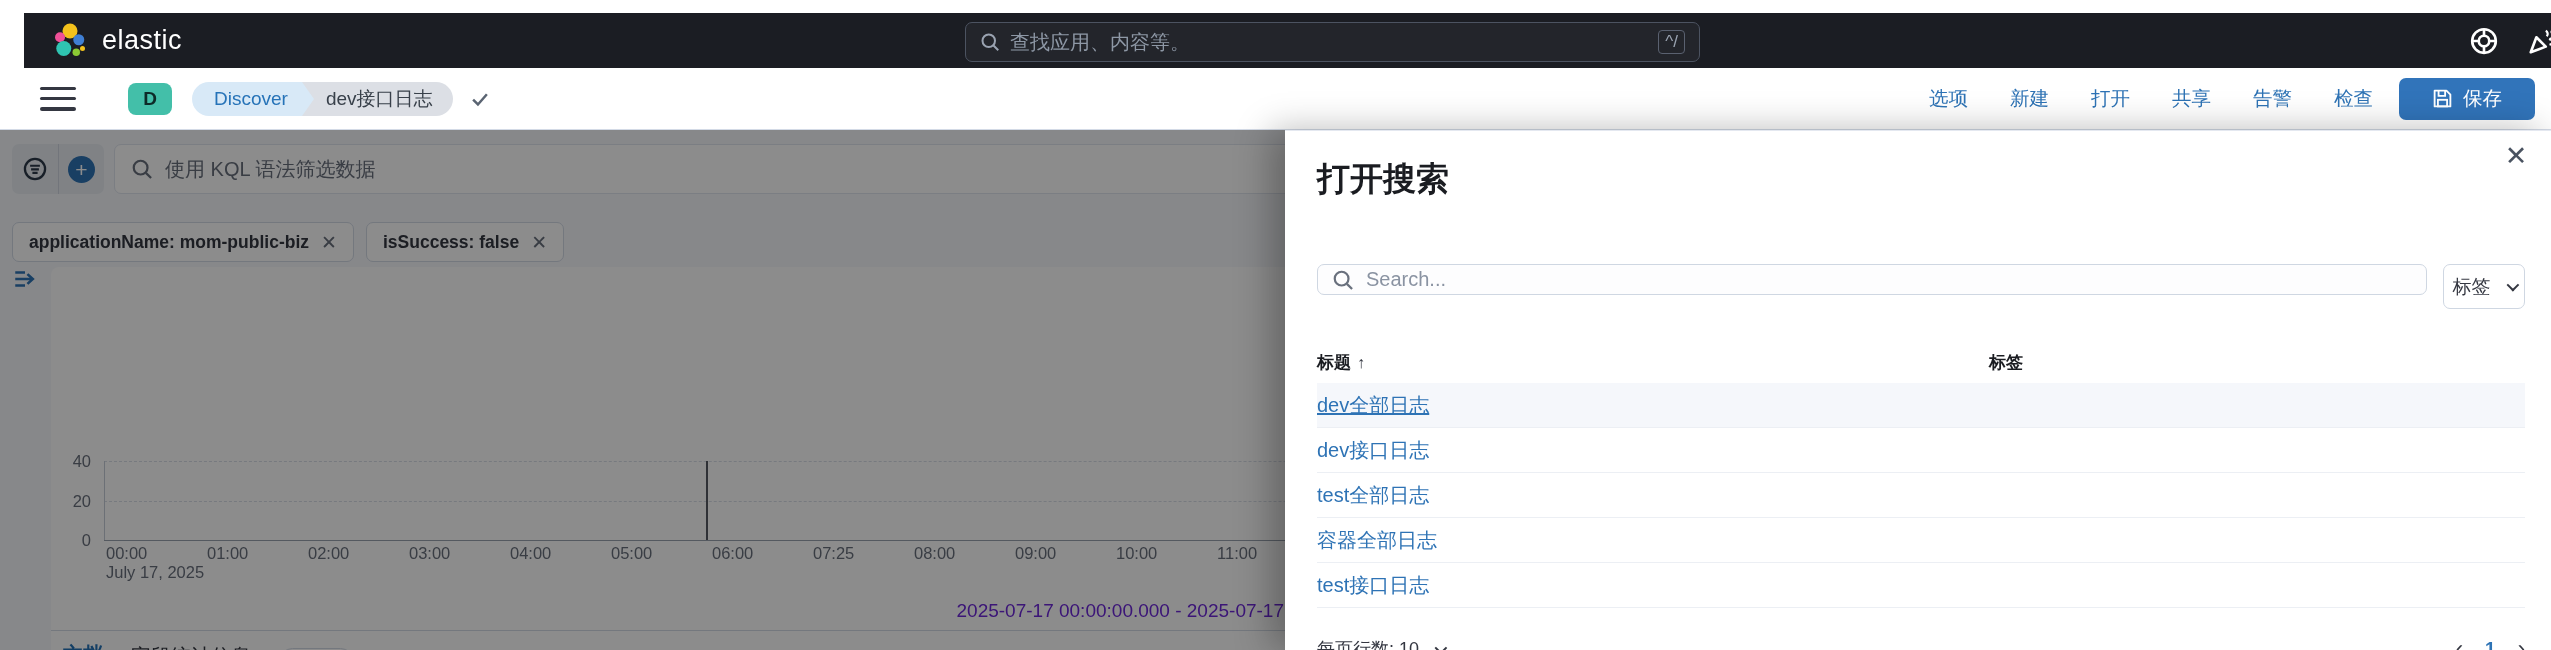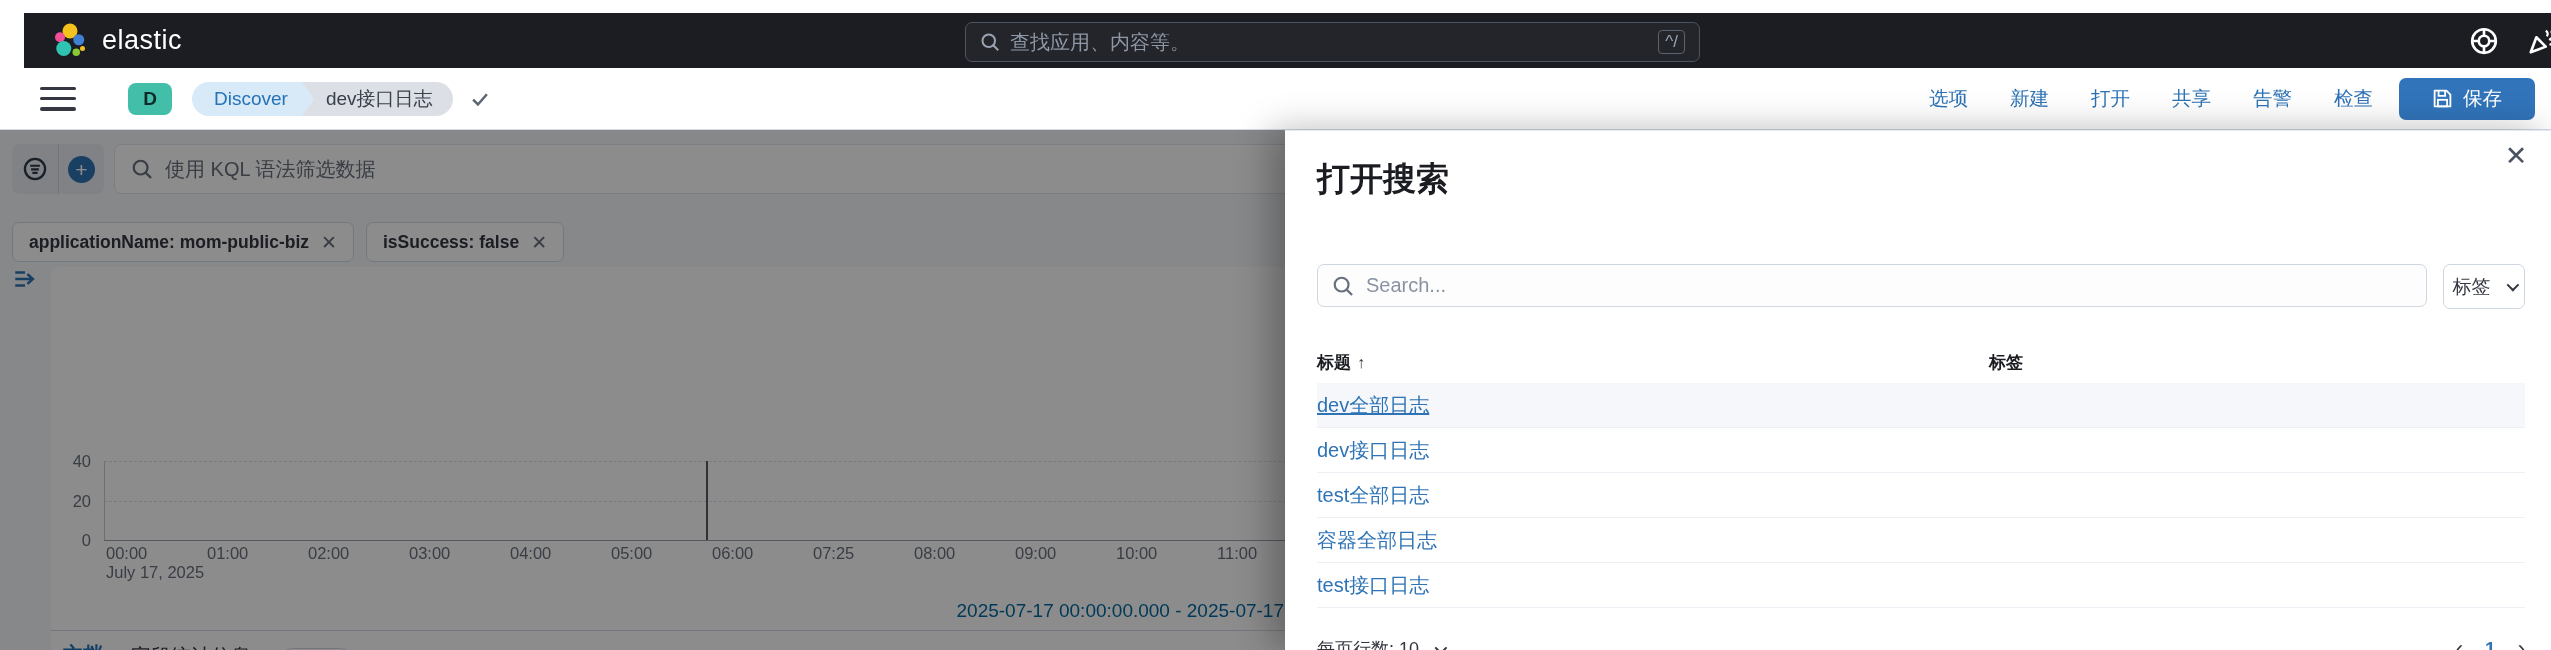--- a/index.html
+++ b/index.html
@@ -54,36 +54,36 @@
   .hits-label{font-size:20px;color:#1a1c21;}
   .reset-link{display:flex;align-items:center;gap:8px;margin-left:24px;color:#2e73b5;font-size:20px;cursor:pointer;}
   .chart{position:absolute;left:0;top:0;width:100%;height:100%;}
   .ylab{position:absolute;width:40px;text-align:right;font-size:16.5px;color:#69707d;transform:translateY(-50%);}
   .gridline{position:absolute;border-top:1.5px dashed #d9dee8;height:0;}
   .baseline{position:absolute;border-top:1.5px solid #9aa2b0;height:0;}
   .yaxisline{position:absolute;width:0;border-left:1.5px solid #c5ccd8;}
   .xtick{position:absolute;font-size:16.5px;color:#69707d;white-space:nowrap;}
   .xcontext{position:absolute;font-size:16.5px;color:#69707d;white-space:nowrap;}
   .vline{position:absolute;width:2px;background:#565a63;}
-  .time-caption{position:absolute;top:333px;left:0;width:1233px;text-align:right;font-size:19px;color:#0369a1;}
+  .time-caption{position:absolute;top:333px;left:0;width:1233px;text-align:right;font-size:19px;color:#6d28d9;}
 
   .panel-divider{position:absolute;left:0;top:363px;width:2500px;border-top:1px solid #d3dae6;}
   .tabs-row{position:absolute;left:12px;top:374px;display:flex;align-items:center;gap:28px;}
   .tab{font-size:20px;color:#343741;cursor:pointer;padding-bottom:10px;}
   .tab.active{color:#2673b8;font-weight:700;border-bottom:3px solid #2673b8;}
   .beta-badge{border:1px solid #d3dae6;border-radius:16px;padding:3px 14px;font-size:15px;font-weight:700;color:#343741;}
   .caret{display:inline-block;width:9px;height:9px;border-right:2px solid #69707d;border-bottom:2px solid #69707d;transform:rotate(45deg) translateY(-2px);margin-left:8px;flex:none;}
 
   
   .overlay{position:absolute;left:0;top:130px;width:100%;height:520px;background:rgba(0,0,0,.45);cursor:pointer;}
   .flyout{position:absolute;left:1285px;top:130px;width:1266px;height:520px;background:#fff;box-shadow:-14px 0 34px rgba(0,0,0,.28);border-top:1px solid #e4e8f0;}
   .flyout-close{position:absolute;right:18px;top:8px;width:34px;height:34px;color:#4a5361;font-size:27px;line-height:34px;text-align:center;cursor:pointer;}
   .flyout-title{position:absolute;left:32px;top:26px;font-size:33px;font-weight:700;color:#1a1c21;}
   .flyout-search-row{position:absolute;left:32px;top:133px;right:26px;display:flex;gap:16px;}
-  .fly-search{flex:1;height:43px;border:1px solid #cfd7e2;border-radius:7px;background:#fdfdfe;display:flex;align-items:center;padding:0 14px;gap:12px;}
+  .fly-search{flex:1;height:31px;border:1px solid #cfd7e2;border-radius:7px;background:#fdfdfe;display:flex;align-items:center;padding:0 14px;gap:12px;}
   .fly-search .ph{color:#8a93a2;font-size:20px;}
   .tag-btn{width:82px;height:45px;border:1px solid #cfd7e2;border-radius:7px;background:#fff;display:flex;align-items:center;justify-content:center;gap:8px;font-size:19px;color:#343741;cursor:pointer;}
   .list-header{position:absolute;left:32px;top:220px;right:26px;display:flex;font-size:17px;font-weight:700;color:#1a1c21;padding-bottom:10px;border-bottom:1px solid #d3dae6;}
   .lh-title{width:672px;display:flex;align-items:center;gap:6px;cursor:pointer;}
   .lh-up{font-size:16px;color:#343741;}
   .saved-list{position:absolute;left:32px;top:252px;right:26px;}
   .saved-row{height:45px;display:flex;align-items:center;border-bottom:1px solid #eceff4;cursor:pointer;}
   .saved-row a{color:#2e73b5;font-size:20px;text-decoration:none;}
   .saved-row.hovered{background:#f5f7fb;}
   .saved-row.hovered a{text-decoration:underline;}

